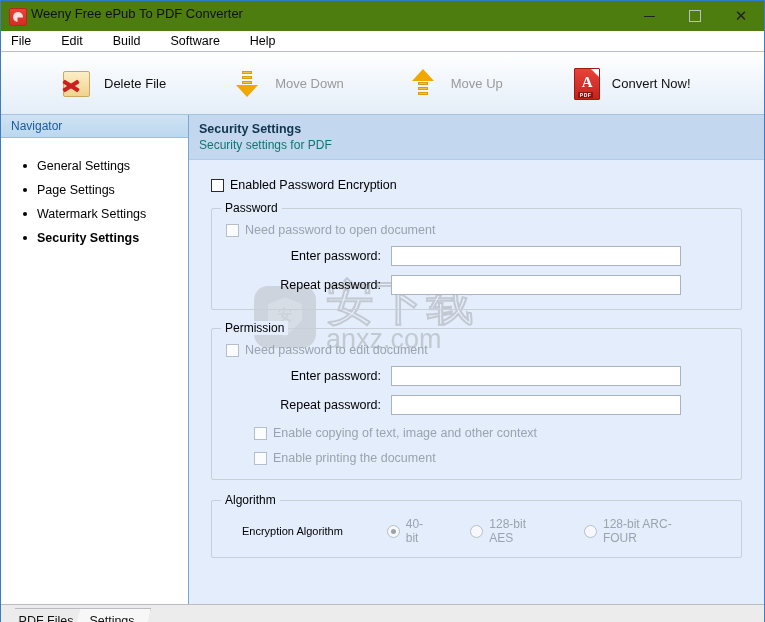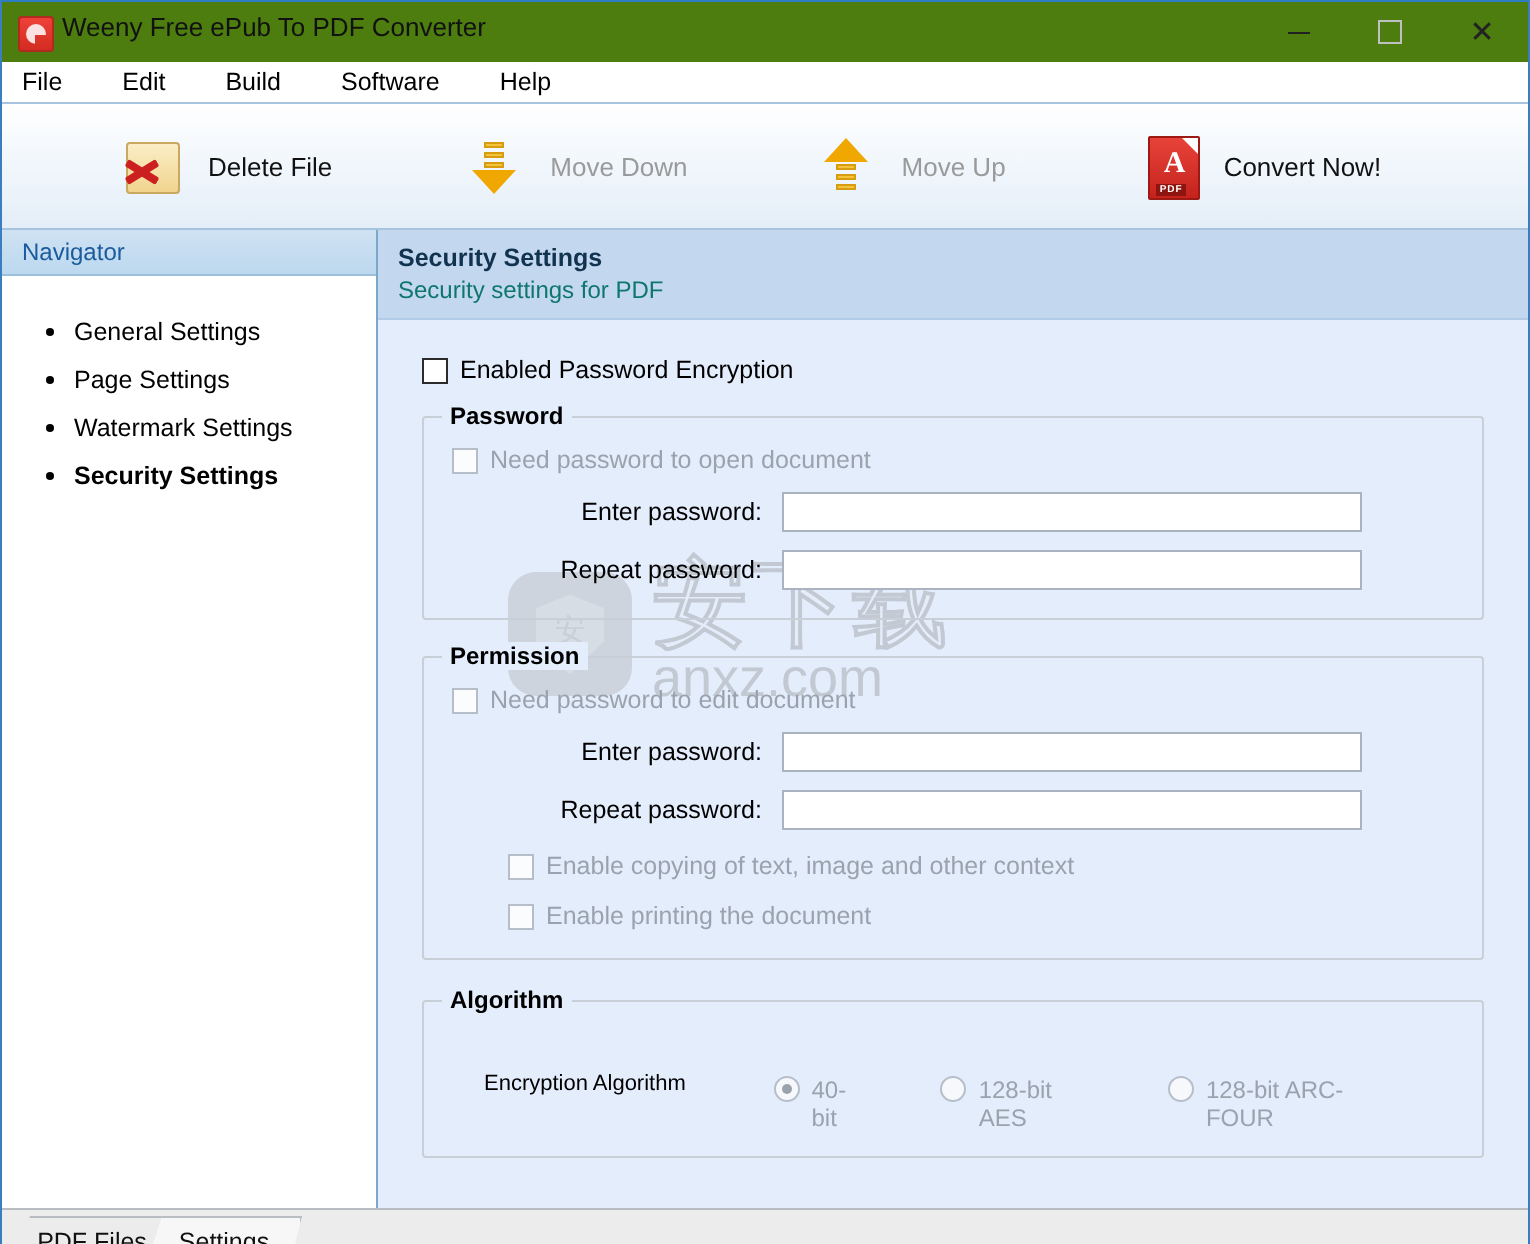--- a/index.html
+++ b/index.html
@@ -130,34 +130,34 @@
   .rd.checked:after{
     content:"";position:absolute;left:3px;top:3px;width:5px;height:5px;border-radius:50%;
     background:#9aa3ad;
   }
   
   .group{
     position:relative;border:1px solid #c9cfd6;border-radius:2px;margin-top:10px;
     padding:14px 14px 14px 14px;
   }
   .group > .legend{
-    position:absolute;top:-8px;left:9px;background:#e4edfb;padding:0 4px;font-size:12px;color:#000;font-weight:bold;
+    position:absolute;top:-8px;left:9px;background:#e4edfb;padding:0 4px;font-size:12px;color:#000;
   }
   .field-row{display:flex;align-items:center;margin-top:9px;}
   .field-label{
     width:165px;text-align:right;padding-right:10px;font-size:12.5px;color:#000;box-sizing:border-box;
   }
   .field-input{
     flex:1;height:20px;box-sizing:border-box;background:#fff;border:1px solid #a9b4c0;
     max-width:290px;
   }
   .sub-row{margin-top:11px;margin-left:28px;}
   .algo-row{display:flex;align-items:center;margin-top:6px;}
   .algo-label{width:170px;padding-left:16px;font-size:11px;box-sizing:border-box;}
-  .algo-opt{display:flex;align-items:flex-start;margin-right:34px;margin-top:21px;}
+  .algo-opt{display:flex;align-items:center;margin-right:34px;}
   .algo-opt span{margin-left:6px;font-size:12px;color:#9aa3ad;}
   
   .watermark{
     position:absolute;left:65px;top:165px;z-index:1;pointer-events:none;
     display:flex;align-items:center;
   }
   .wm-badge{
     width:62px;height:62px;border-radius:14px;background:#c7ccd4;opacity:.75;
     position:relative;flex:0 0 62px;
   }

